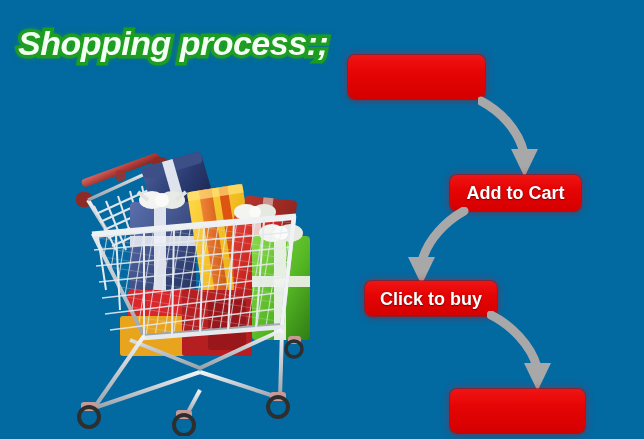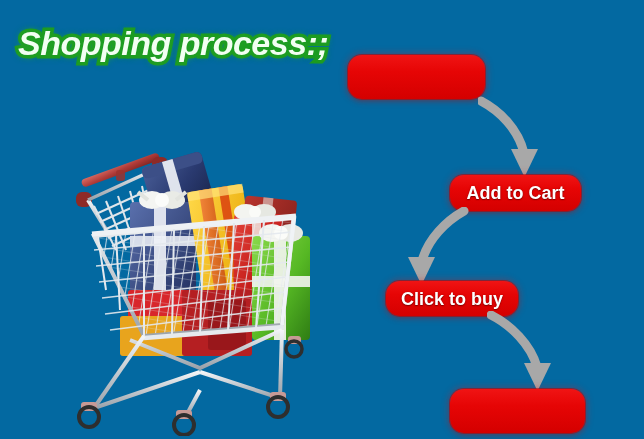--- a/index.html
+++ b/index.html
@@ -36,21 +36,21 @@
     paint-order: stroke fill;
     text-shadow:
       0 0 3px #1f9c23,
       0 0 6px #1f9c23,
       0 0 9px #28a82c;
   }
 
   
   .flow-box {
     position: absolute;
-    border-radius: 14px;
+    border-radius: 7px;
     background: linear-gradient(180deg, #f01414 0%, #e60505 38%, #d40000 100%);
     box-shadow:
       0 0 0 1px rgba(190,0,0,0.55),
       0 0 7px 2px rgba(230,20,20,0.30),
       0 2px 4px rgba(120,0,0,0.22);
     box-sizing: border-box;
     text-align: right;
   }
   .flow-label {
     position: absolute;
@@ -67,21 +67,21 @@
   
   #box-select   { left: 348px; top: 55px;  width: 137px; height: 44px; }
 
   
   #box-addcart  { left: 450px; top: 175px; width: 131px; height: 36px; }
   #lbl-addcart  { left: 0; top: 0; width: 131px; height: 36px;
                   display: flex; align-items: center; justify-content: center;
                   font-size: 18px; }
 
   
-  #box-click    { left: 386px; top: 281px; width: 132px; height: 35px; }
+  #box-click    { left: 365px; top: 281px; width: 132px; height: 35px; }
   #lbl-click    { left: 0; top: 0; width: 132px; height: 35px;
                   display: flex; align-items: center; justify-content: center;
                   font-size: 18px; }
 
   
   #box-confirm  { left: 450px; top: 389px; width: 135px; height: 44px; }
 
   
   .arrow { position: absolute; }
   #arrow-1 { left: 478px; top: 95px;  width: 70px;  height: 86px; }

